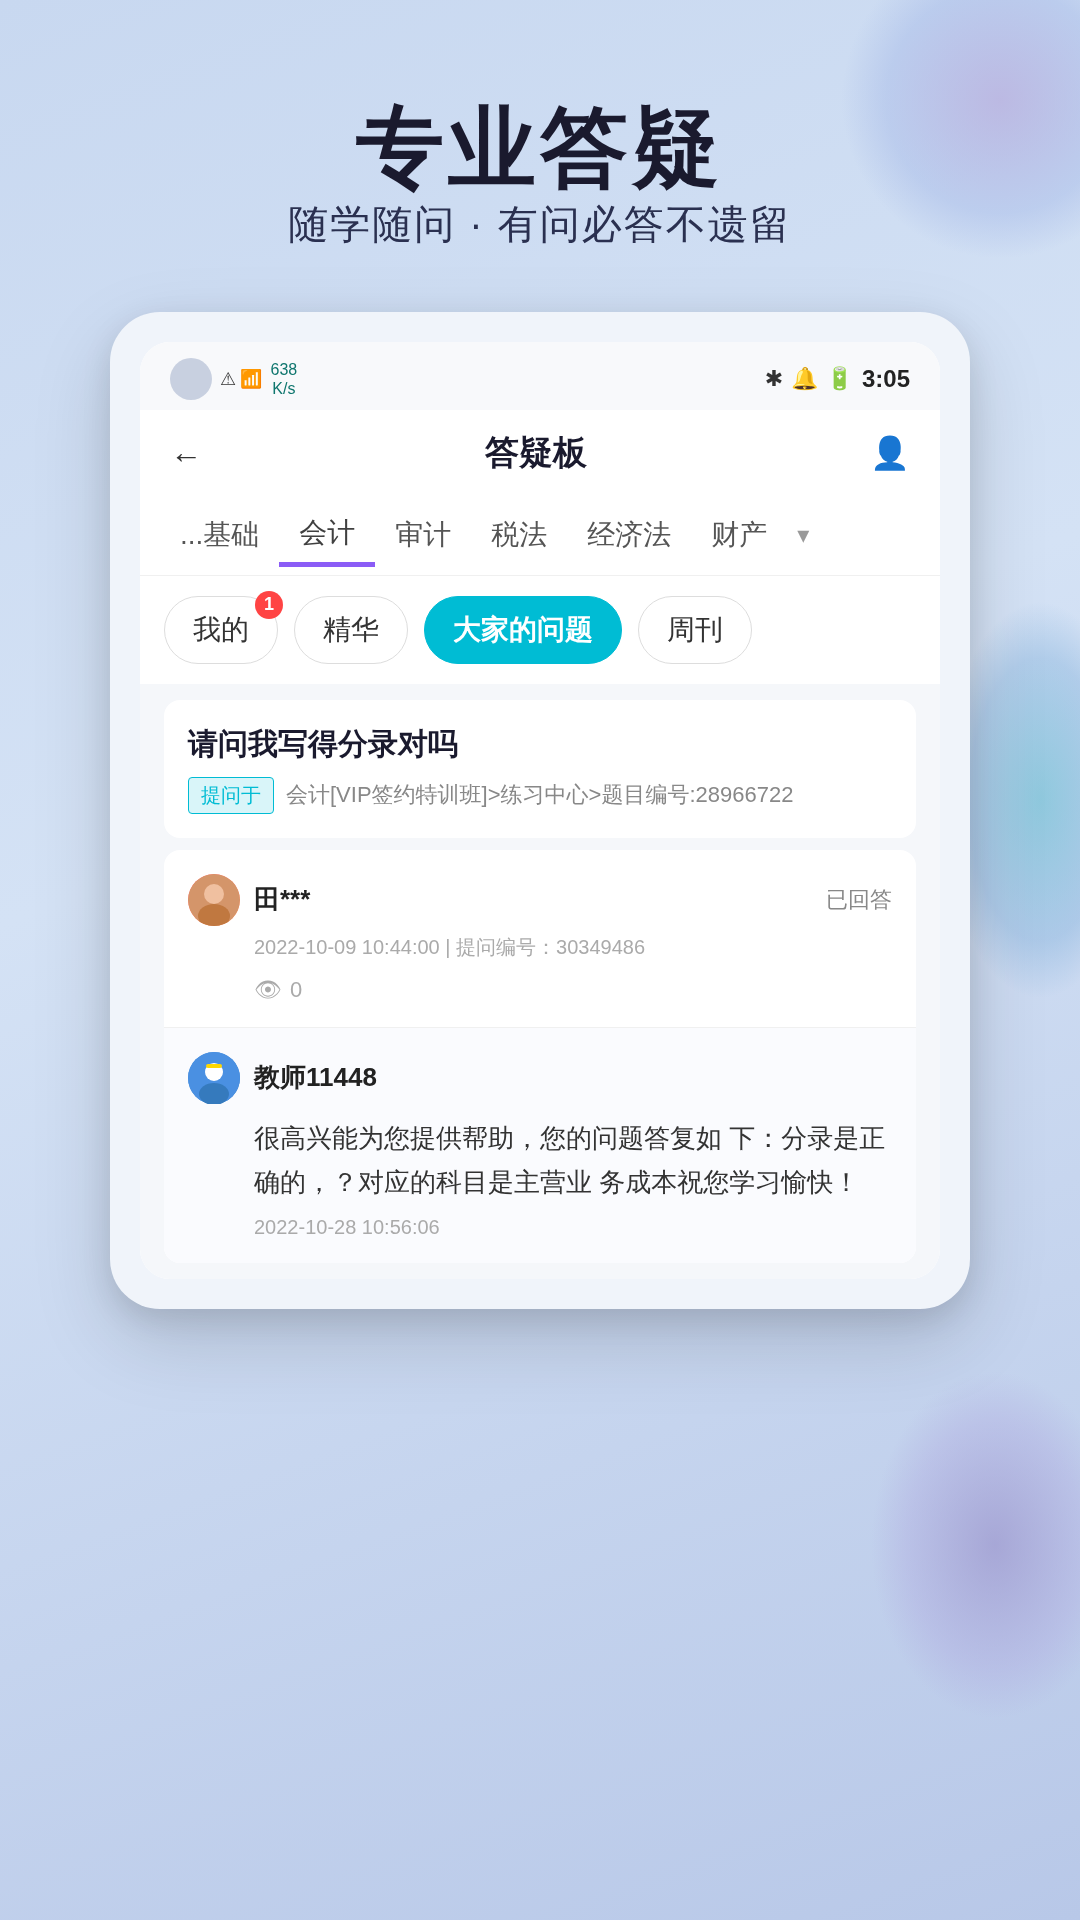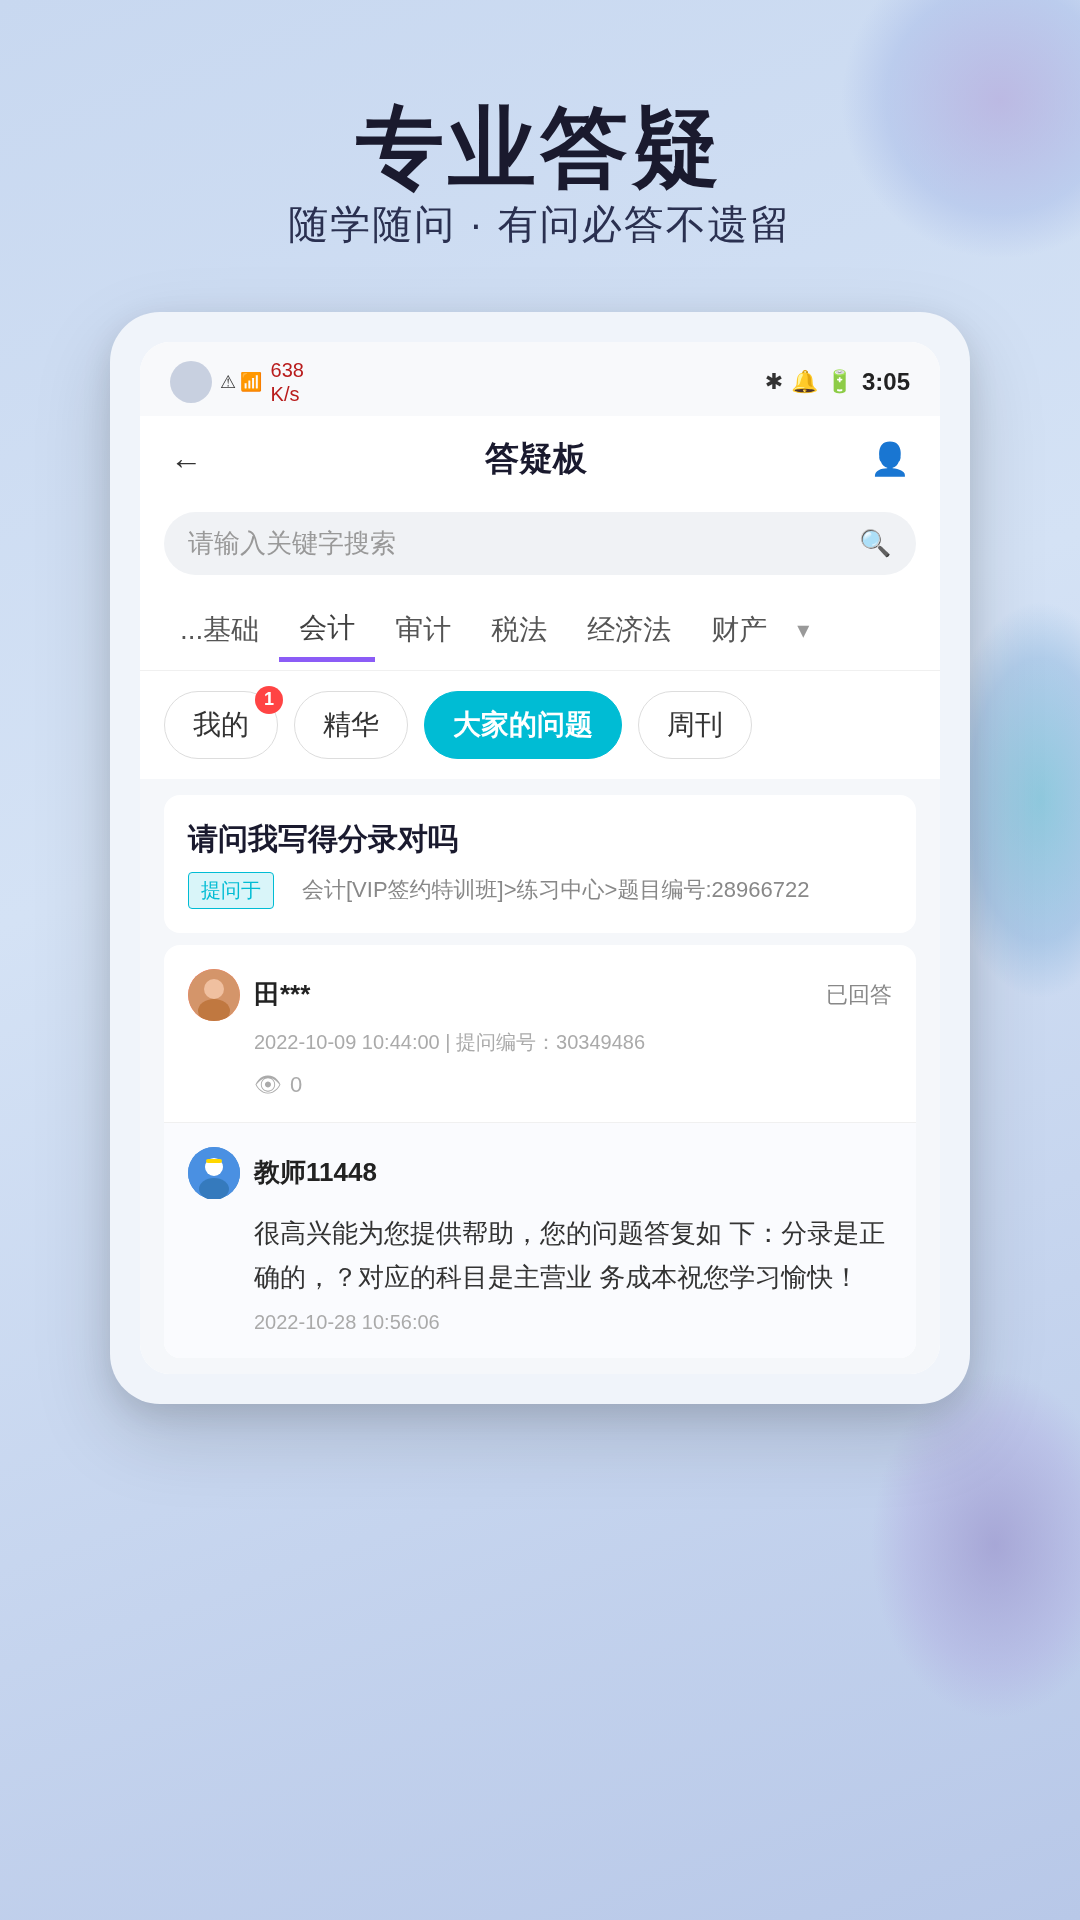--- a/index.html
+++ b/index.html
@@ -115,22 +115,23 @@
 
     .status-icons {
       display: flex;
       align-items: center;
       gap: 4px;
       font-size: 18px;
       color: #333;
     }
 
     .status-speed {
-      font-size: 20px;
-      color: #b91c1c;
+      font-size: 16px;
+      color: #0f766e;
+      text-align: center;
       line-height: 1.2;
     }
 
     .status-right {
       display: flex;
       align-items: center;
       gap: 8px;
       font-size: 22px;
       color: #333;
     }
@@ -288,21 +289,21 @@
     .question-title {
       font-size: 30px;
       font-weight: 700;
       color: #1a1a2e;
       margin-bottom: 12px;
     }
 
     .question-meta {
       display: flex;
       align-items: center;
-      gap: 28px;
+      gap: 12px;
     }
 
     .meta-tag {
       background: rgba(0, 188, 212, 0.15);
       color: #00bcd4;
       border: 1px solid #00bcd4;
       font-size: 20px;
       padding: 4px 12px;
       border-radius: 4px;
       font-weight: 500;
@@ -464,26 +465,20 @@
           <span class="status-time">3:05</span>
         </div>
       </div>
 
       <div class="nav-bar">
         <span class="nav-back">←</span>
         <span class="nav-title">答疑板</span>
         <span class="nav-profile">👤</span>
       </div>
 
-      <div class="search-container">
-        <div class="search-bar">
-          <span class="search-placeholder">请输入关键字搜索</span>
-          <span class="search-icon-wrap">🔍</span>
-        </div>
-      </div>
 
       <div class="category-tabs">
         <div class="cat-tab partial">...基础</div>
         <div class="cat-tab active">会计</div>
         <div class="cat-tab">审计</div>
         <div class="cat-tab">税法</div>
         <div class="cat-tab">经济法</div>
         <div class="cat-tab partial">财产</div>
         <div class="cat-more">▾</div>
       </div>

